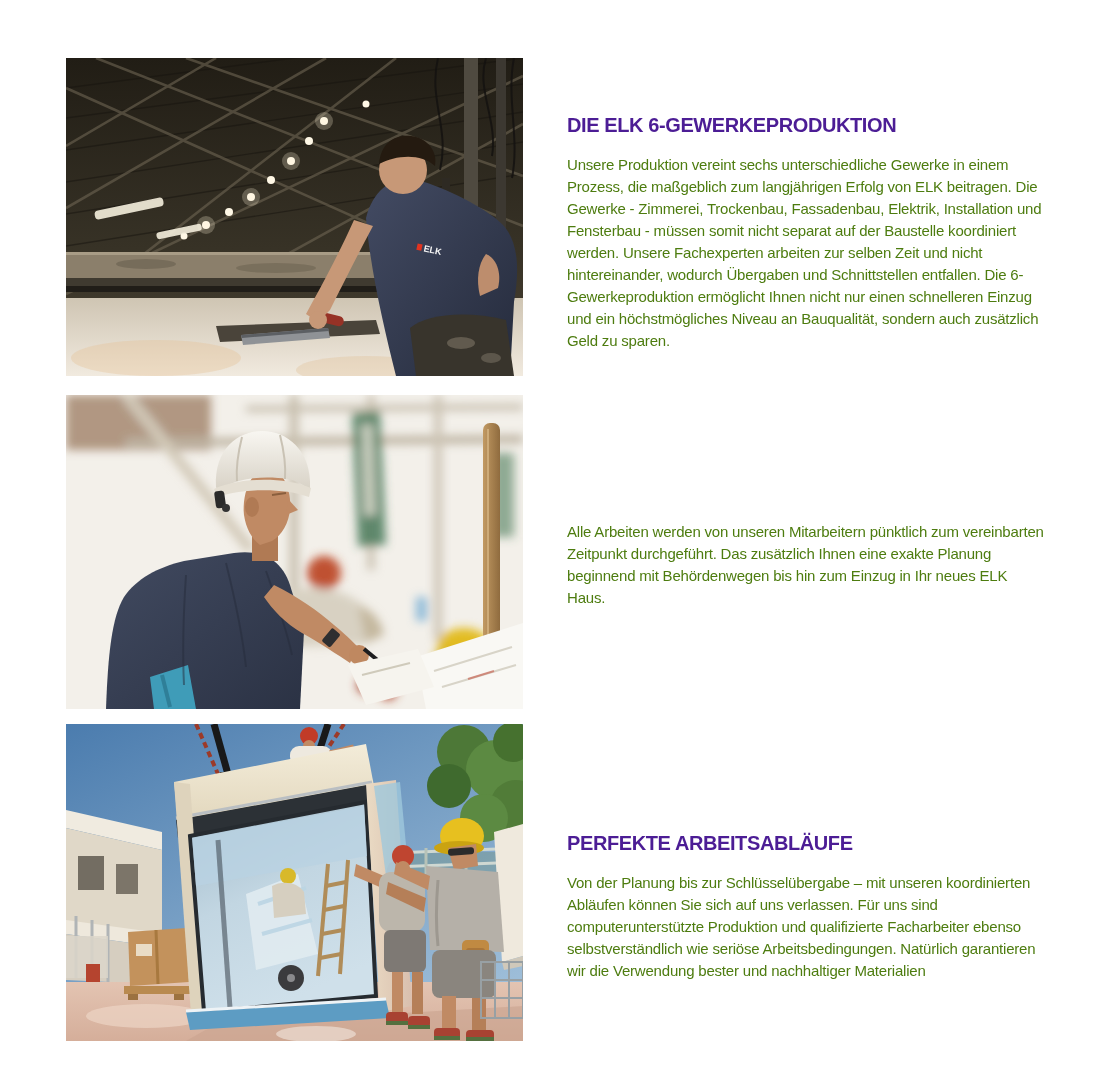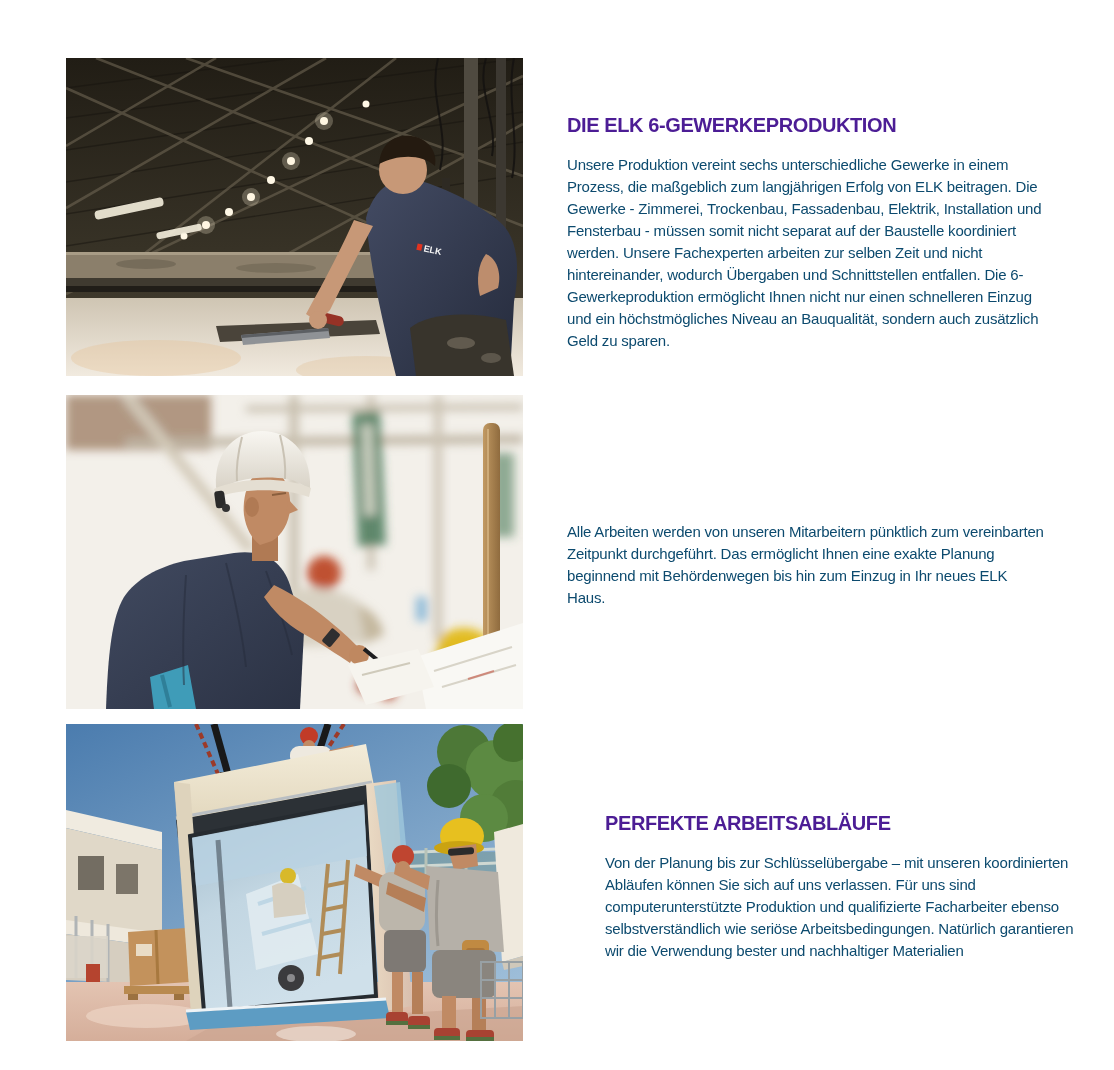--- a/index.html
+++ b/index.html
@@ -8,28 +8,28 @@
     font-family:"Liberation Sans",sans-serif;overflow:hidden;
   }
   figure.photo{position:absolute;left:66px;width:457px;margin:0;overflow:hidden;background:#ddd;}
   #photo1{top:58px;height:318px;}
   #photo2{top:395px;height:314px;}
   #photo3{top:724px;height:317px;}
   figure.photo svg{display:block;width:100%;height:100%;}
   .textblock{position:absolute;left:567px;width:482px;}
   #text1{top:112px;}
   #text2{top:505px;}
-  #text3{top:810px;margin-left:38px;}
+  #text3{top:830px;}
   .textblock h2{
     margin:0;font-size:20px;line-height:26px;font-weight:700;
     letter-spacing:-0.4px;color:#4c1d95;
   }
   .textblock p{
     margin:16px 0 0 0;font-size:15px;line-height:22px;
-    letter-spacing:-0.2px;color:#0c4a6e;
+    letter-spacing:-0.2px;color:#4d7c0f;
   }
 </style>
 </head>
 <body>
 
 <div class="page">
 
   <figure class="photo" id="photo1">
     <svg viewBox="0 0 457 318" preserveAspectRatio="xMidYMid slice">
       <defs>
@@ -238,21 +238,21 @@
         <rect x="260" y="234" width="11" height="17" rx="2" transform="rotate(40 265 242)" fill="#2e2e30"></rect>
         <circle cx="293" cy="260" r="10" fill="#bf8860"></circle>
         <line x1="298" y1="254" x2="320" y2="272" stroke="#1d1d1f" stroke-width="4"></line>
         <path d="M282,270 L352,254 L368,292 L300,310 Z" fill="#f6f4ee"></path>
         <line x1="296" y1="280" x2="344" y2="268" stroke="#cfcabb" stroke-width="2"></line>
       </g>
     </svg>
   </figure>
 
   <div class="textblock" id="text2">
-    <p>Alle Arbeiten werden von unseren Mitarbeitern pünktlich zum vereinbarten Zeitpunkt durchgeführt. Das ermöglicht Ihnen eine exakte Planung beginnend mit Behördenwegen bis hin zum Einzug in Ihr neues ELK Haus.</p>
+    <p>Alle Arbeiten werden von unseren Mitarbeitern pünktlich zum vereinbarten Zeitpunkt durchgeführt. Das zusätzlich Ihnen eine exakte Planung beginnend mit Behördenwegen bis hin zum Einzug in Ihr neues ELK Haus.</p>
   </div>
 
   <figure class="photo" id="photo3">
     <svg viewBox="0 0 457 317" preserveAspectRatio="xMidYMid slice">
       <defs>
         <linearGradient id="p3sky" x1="0" y1="0" x2="0.7" y2="1">
           <stop offset="0" stop-color="#4b7cae"></stop>
             <stop offset="1" stop-color="#9dbdd8"></stop>
         </linearGradient>
         <linearGradient id="p3glass" x1="0" y1="0" x2="0.4" y2="1">

